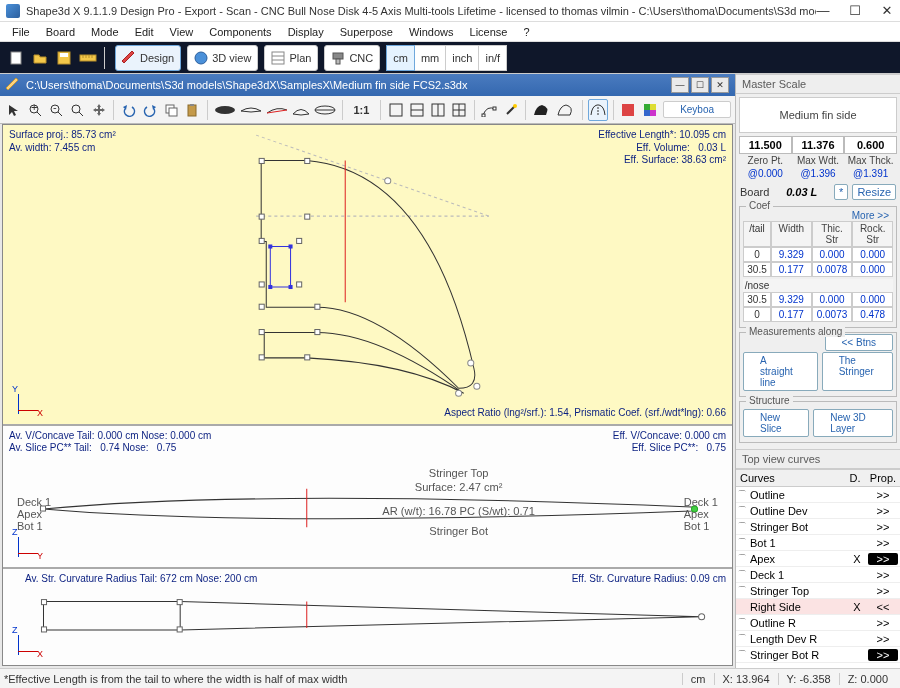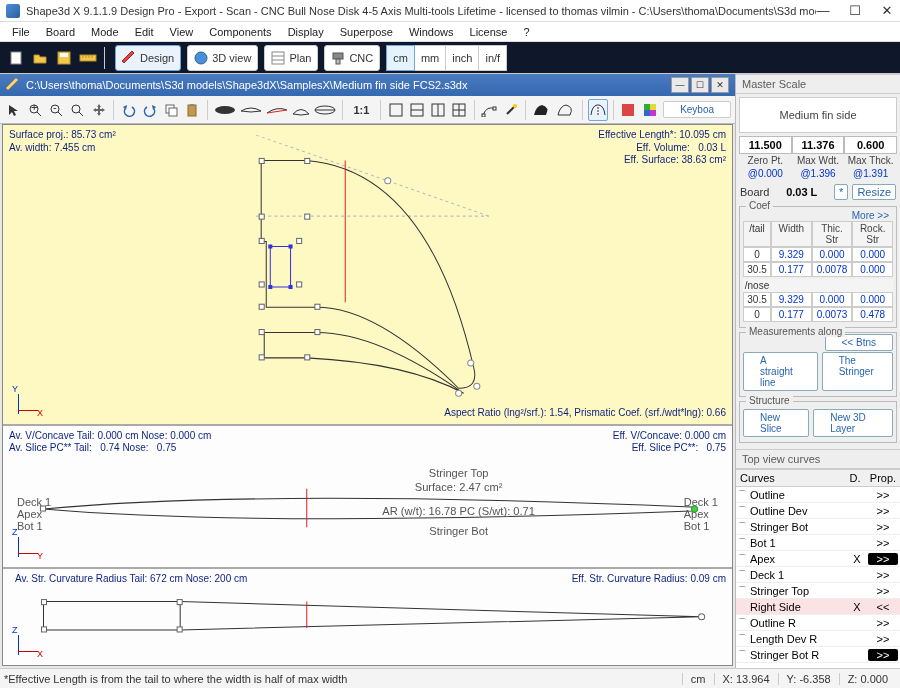--- a/index.html
+++ b/index.html
@@ -454,21 +454,21 @@
         </div>
         <div class="axis">
           <div class="yln"></div>
             <div class="xln"></div>
           <div class="ylbl">Z</div>
             <div class="xlbl">Y</div>
         </div>
       </div>
 
       <div class="pane pane3">
-        <div class="pane-info" style="top:4px; left:12px;">Av. Str. Curvature Radius Tail: 672 cm Nose: 200 cm</div>
+        <div class="pane-info" style="top:4px; left:22px;">Av. Str. Curvature Radius Tail: 672 cm Nose: 200 cm</div>
         <div class="pane-info" style="top:4px; right:6px;">Eff. Str. Curvature Radius: 0.09 cm</div>
         <svg width="100%" height="100%" viewBox="0 0 720 90">
           <path d="M40 30 L175 30 L690 45 L175 58 L40 58 Z" fill="none" stroke="#333"></path>
           <line x1="175" y1="30" x2="175" y2="58" stroke="#333"></line>
           <line x1="300" y1="30" x2="300" y2="56" stroke="#d22"></line>
           <g fill="#fff" stroke="#666">
             <rect x="38" y="28" width="5" height="5"></rect>
               <rect x="38" y="55" width="5" height="5"></rect>
             <rect x="172" y="28" width="5" height="5"></rect>
               <rect x="172" y="55" width="5" height="5"></rect>
@@ -498,21 +498,21 @@
       <div class="dim-label">Max Wdt.</div>
       <div class="dim-label">Max Thck.</div>
     </div>
     <div class="dim-val-row">
       <div class="dim-val">@0.000</div>
       <div class="dim-val">@1.396</div>
       <div class="dim-val">@1.391</div>
     </div>
     <div class="vol-row">
       <span class="lbl">Board</span>
-      <span class="val" style="flex:1; text-align:center;">0.03 L</span>
+      <span class="val" style="flex:1; text-align:center;font-style:italic;">0.03 L</span>
       <span class="resize-btn">*</span>
       <span class="resize-btn">Resize</span>
     </div>
 
     <div class="fieldset">
       <div class="legend">Coef</div>
       <div class="more-link">More &gt;&gt;</div>
       <div class="table-hdr">
         <div>/tail</div>
         <div>Width</div>

